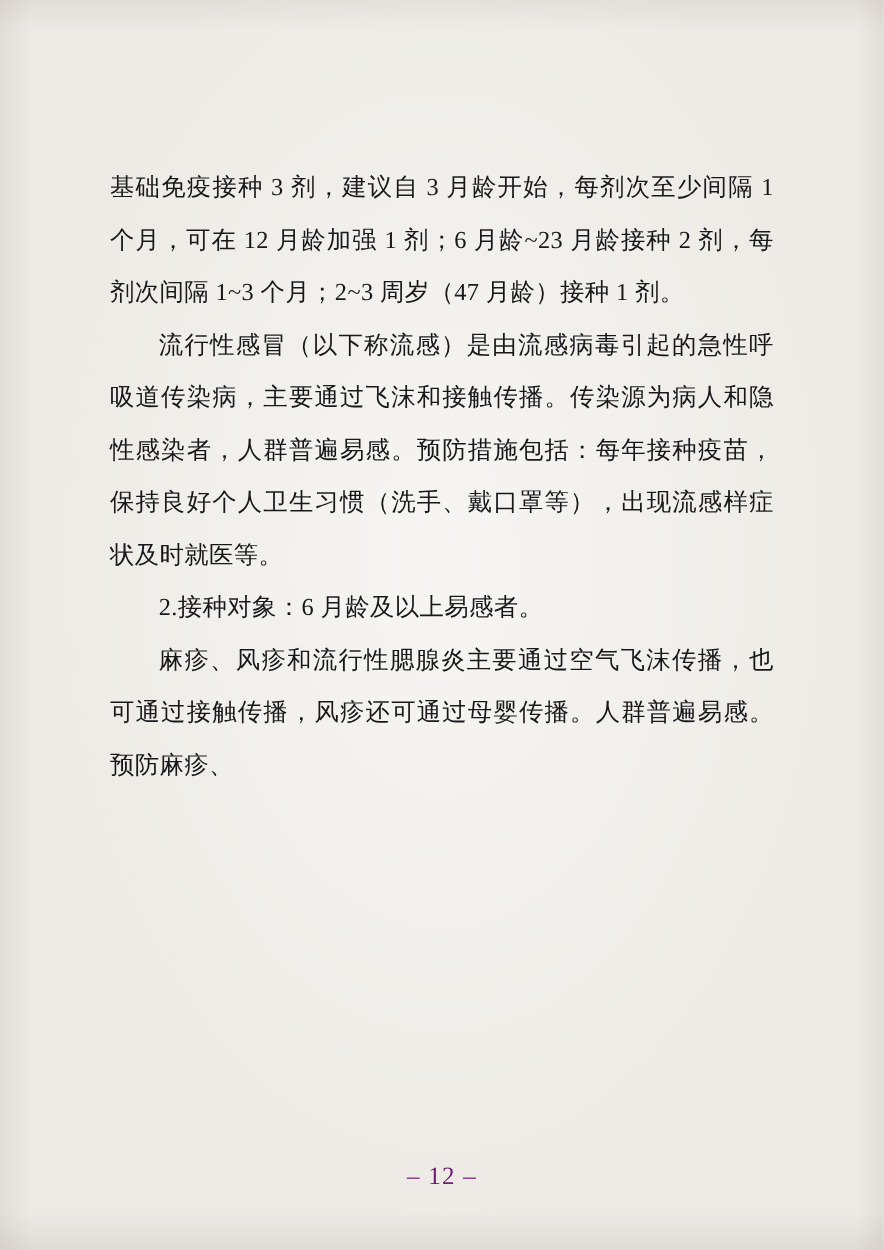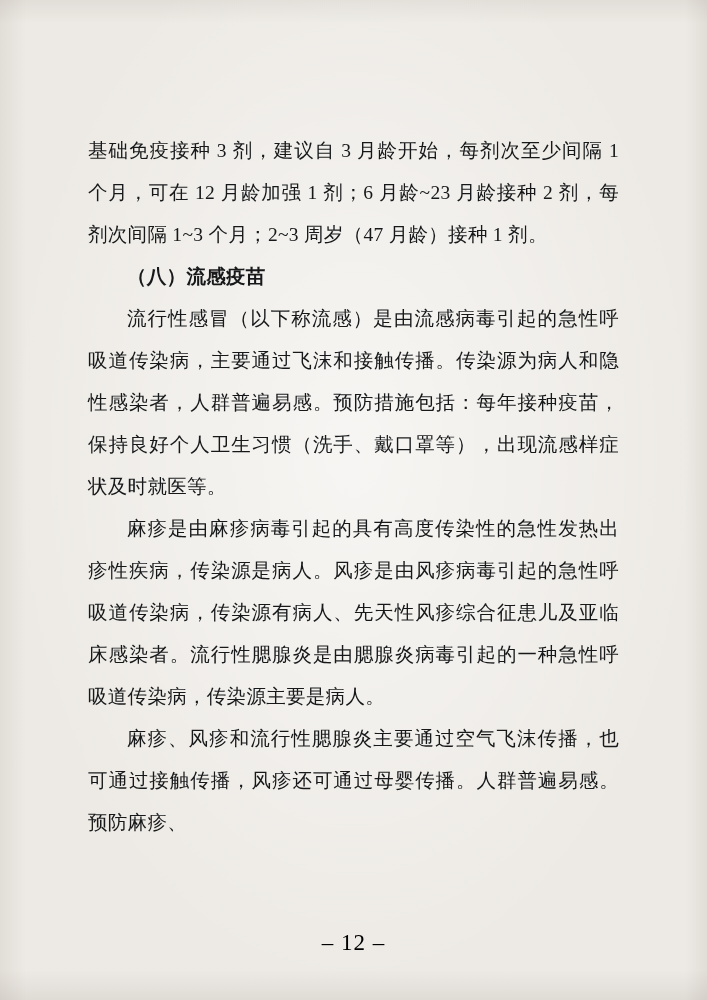--- a/index.html
+++ b/index.html
@@ -54,30 +54,29 @@
   p.heading {
     text-indent: 2em;
     font-weight: bold;
   }
   .page-number {
     position: absolute;
     left: 0;
     right: 0;
     top: 930px;
     text-align: center;
-    font-size: 23px;
-    color: #000000;
+    font-size: 20px;
+    color: #701a75;
     letter-spacing: 1px;
   }
 </style>
 </head>
 <body>
 
 <div class="page">
   <div class="content">
     <p class="body">基础免疫接种 3 剂，建议自 3 月龄开始，每剂次至少间隔 1 个月，可在 12 月龄加强 1 剂；6 月龄~23 月龄接种 2 剂，每剂次间隔 1~3 个月；2~3 周岁（47 月龄）接种 1 剂。</p>
-    <p class="heading">（八）流感疫苗</p>
     <p class="indent">流行性感冒（以下称流感）是由流感病毒引起的急性呼吸道传染病，主要通过飞沫和接触传播。传染源为病人和隐性感染者，人群普遍易感。预防措施包括：每年接种疫苗，保持良好个人卫生习惯（洗手、戴口罩等），出现流感样症状及时就医等。</p>
-    <p class="indent">麻疹是由麻疹病毒引起的具有高度传染性的急性发热出疹性疾病，传染源是病人。风疹是由风疹病毒引起的急性呼吸道传染病，传染源有病人、先天性风疹综合征患儿及亚临床感染者。流行性腮腺炎是由腮腺炎病毒引起的一种急性呼吸道传染病，传染源主要是病人。</p>
+    <p class="indent">2.接种对象：6 月龄及以上易感者。</p>
     <p class="indent">麻疹、风疹和流行性腮腺炎主要通过空气飞沫传播，也可通过接触传播，风疹还可通过母婴传播。人群普遍易感。预防麻疹、</p>
   </div>
   <div class="page-number">– 12 –</div>
 </div>
 
 </body></html>

